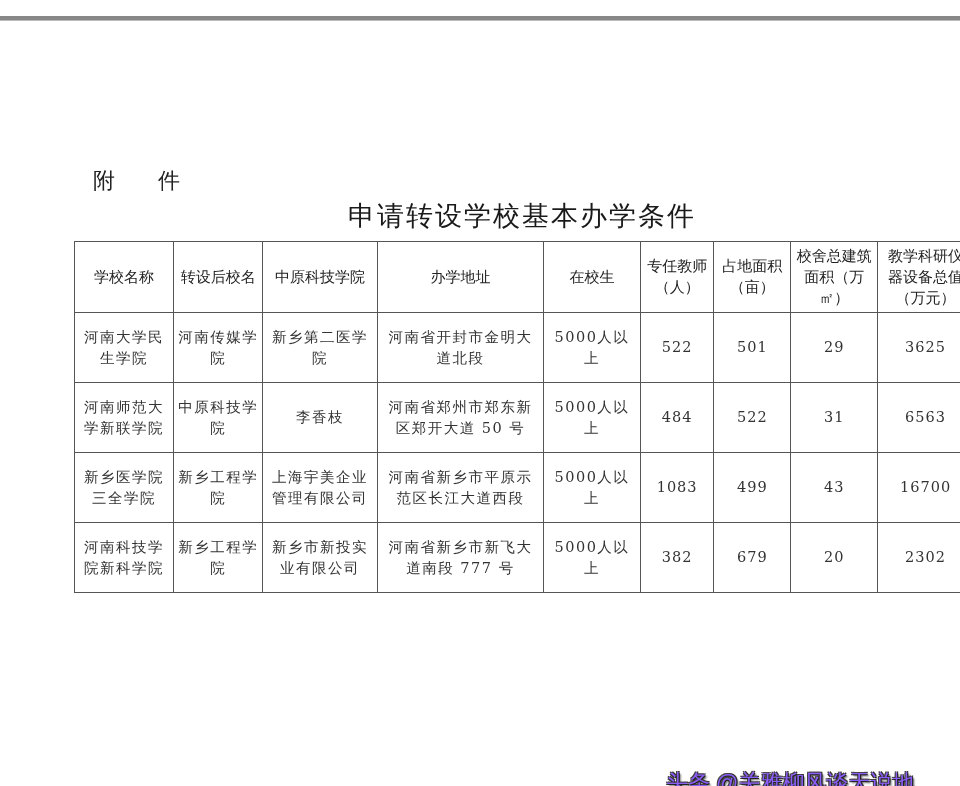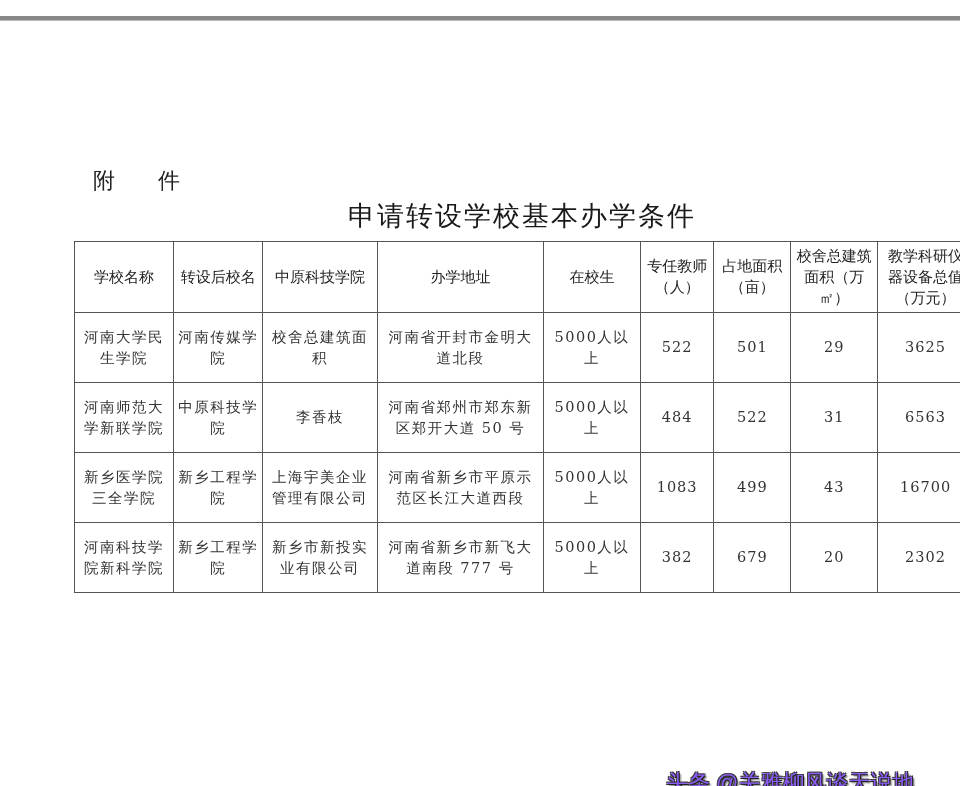--- a/index.html
+++ b/index.html
@@ -100,21 +100,21 @@
       <th>专任教师（人）</th>
       <th>占地面积（亩）</th>
       <th>校舍总建筑面积（万㎡）</th>
       <th>教学科研仪器设备总值（万元）</th>
     </tr>
   </thead>
   <tbody>
     <tr>
       <td>河南大学民生学院</td>
       <td>河南传媒学院</td>
-      <td>校舍总建筑面积</td>
+      <td>新乡第二医学院</td>
       <td>河南省开封市金明大道北段</td>
       <td>5000人以上</td>
       <td class="num">522</td>
       <td class="num">501</td>
       <td class="num">29</td>
       <td class="num">3625</td>
     </tr>
     <tr>
       <td>河南师范大学新联学院</td>
       <td>中原科技学院</td>

